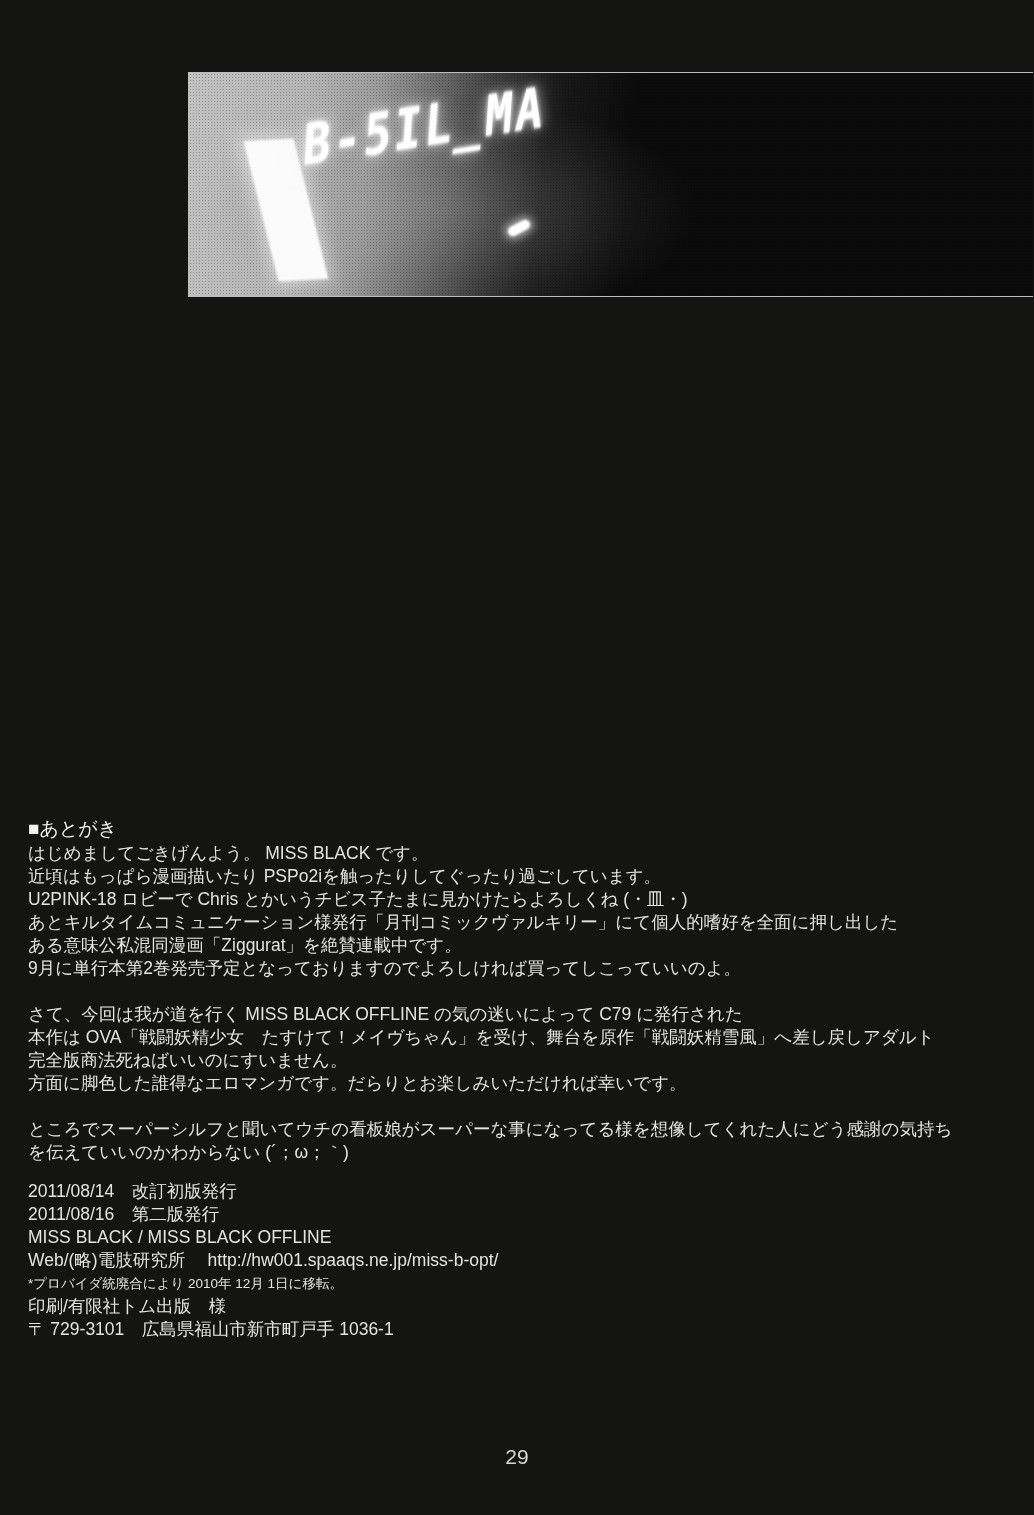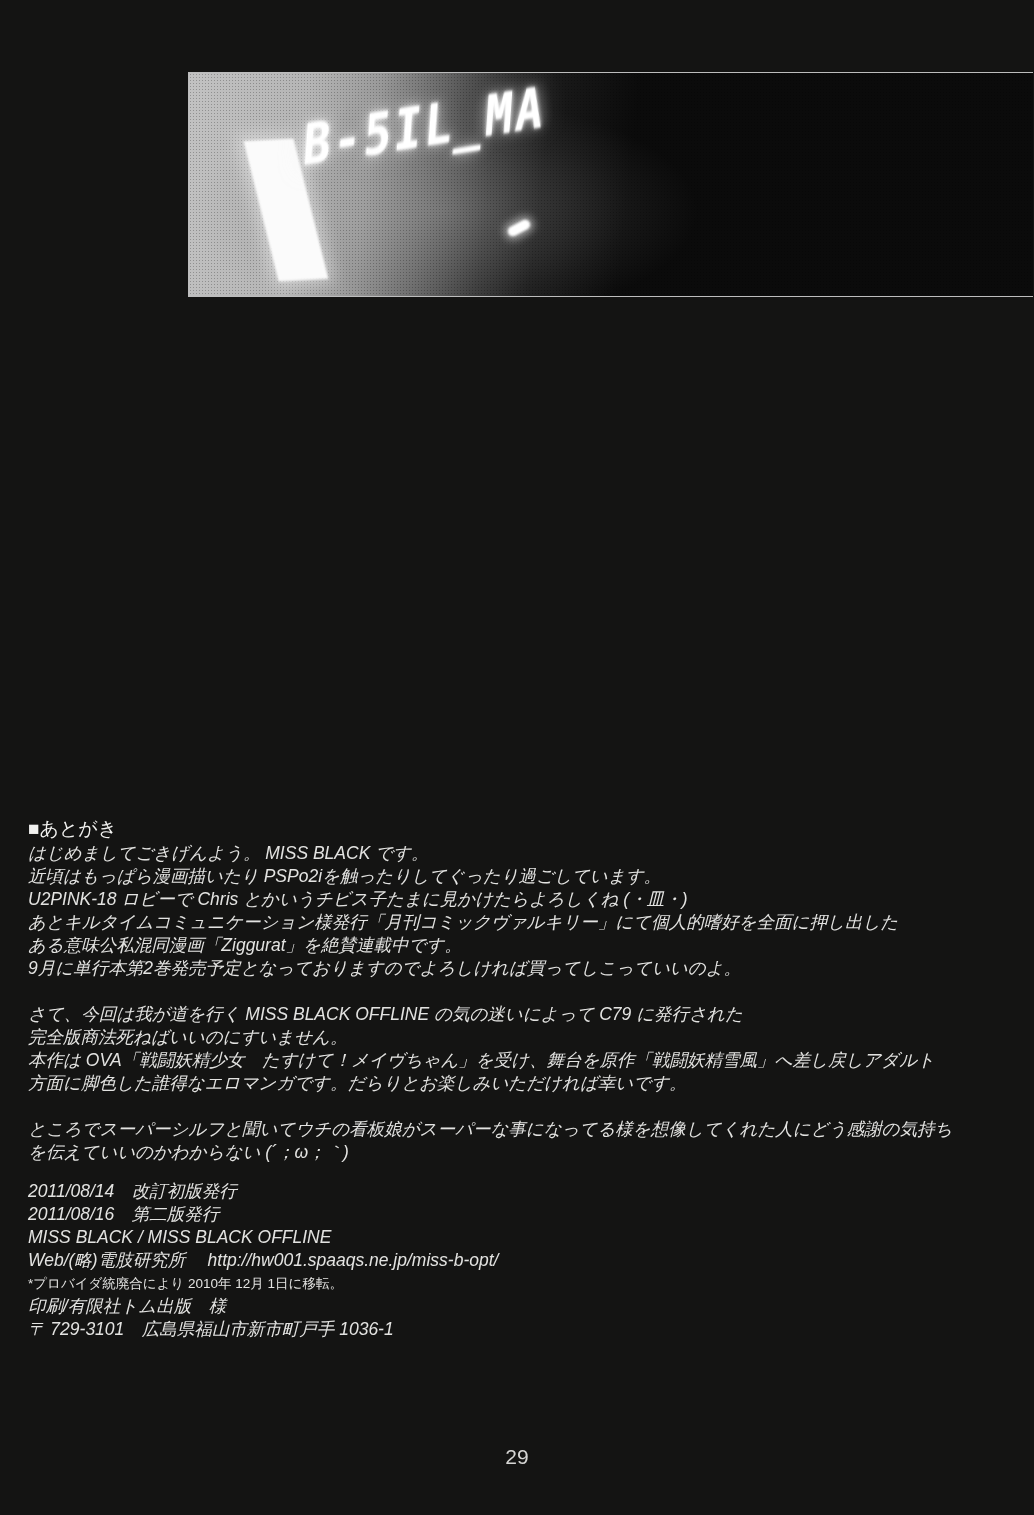--- a/index.html
+++ b/index.html
@@ -103,21 +103,20 @@
     height: 26px;
     line-height: 26px;
     font-size: 19px;
     color: #f2f2f0;
     white-space: nowrap;
   }
   .afterword .line {
     height: 23px;
     line-height: 23px;
     white-space: nowrap;
-    font-style: italic;
   }
   .gap { height: 23px; }
   .gap.small { height: 16px; }
   .af-note {
     height: 23px;
     line-height: 23px;
     font-size: 13.5px;
     white-space: nowrap;
   }
 
@@ -152,22 +151,22 @@
         <div class="line">はじめましてごきげんよう。 MISS BLACK です。</div>
         <div class="line">近頃はもっぱら漫画描いたり PSPo2iを触ったりしてぐったり過ごしています。</div>
         <div class="line">U2PINK-18 ロビーで Chris とかいうチビス子たまに見かけたらよろしくね (・皿・)</div>
         <div class="line">あとキルタイムコミュニケーション様発行「月刊コミックヴァルキリー」にて個人的嗜好を全面に押し出した</div>
         <div class="line">ある意味公私混同漫画「Ziggurat」を絶賛連載中です。</div>
         <div class="line">9月に単行本第2巻発売予定となっておりますのでよろしければ買ってしこっていいのよ。</div>
       </div>
     <div class="gap"></div>
     <div class="af-para">
         <div class="line">さて、今回は我が道を行く MISS BLACK OFFLINE の気の迷いによって C79 に発行された</div>
+        <div class="line">本作は OVA「戦闘妖精少女　たすけて！メイヴちゃん」を受け、舞台を原作「戦闘妖精雪風」へ差し戻しアダルト</div>
         <div class="line">完全版商法死ねばいいのにすいません。</div>
-        <div class="line">本作は OVA「戦闘妖精少女　たすけて！メイヴちゃん」を受け、舞台を原作「戦闘妖精雪風」へ差し戻しアダルト</div>
         <div class="line">方面に脚色した誰得なエロマンガです。だらりとお楽しみいただければ幸いです。</div>
       </div>
     <div class="gap"></div>
     <div class="af-para">
         <div class="line">ところでスーパーシルフと聞いてウチの看板娘がスーパーな事になってる様を想像してくれた人にどう感謝の気持ち</div>
         <div class="line">を伝えていいのかわからない (´；ω；｀)</div>
       </div>
     <div class="gap small"></div>
     <div class="af-para">
         <div class="line">2011/08/14　改訂初版発行</div>

